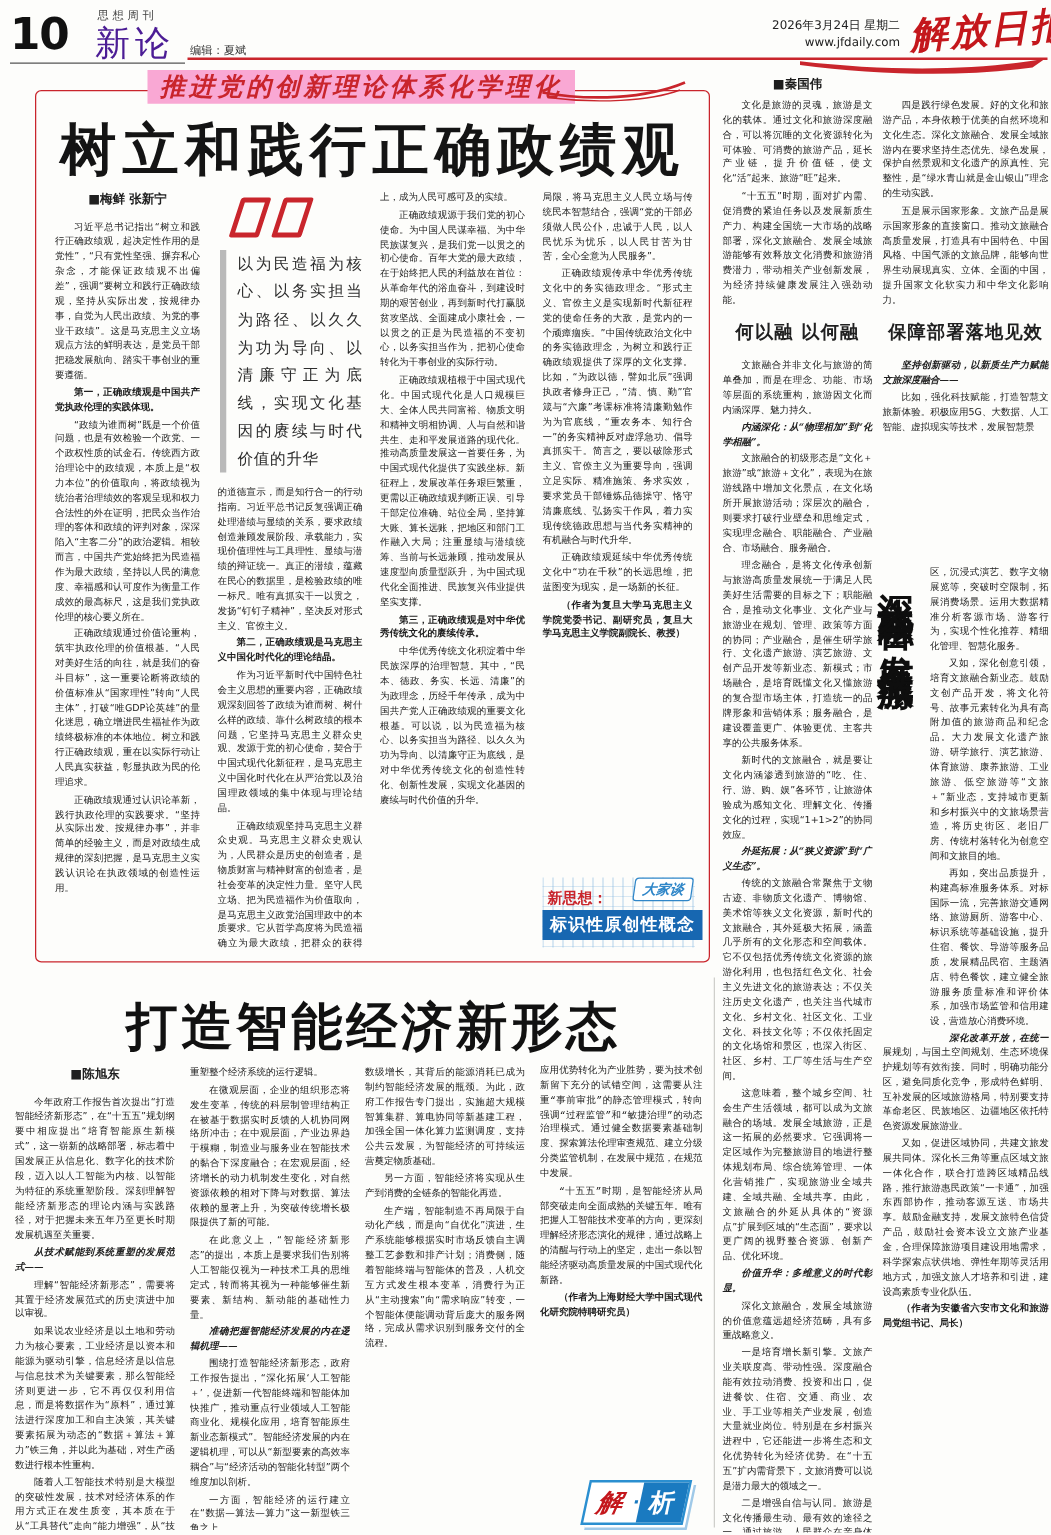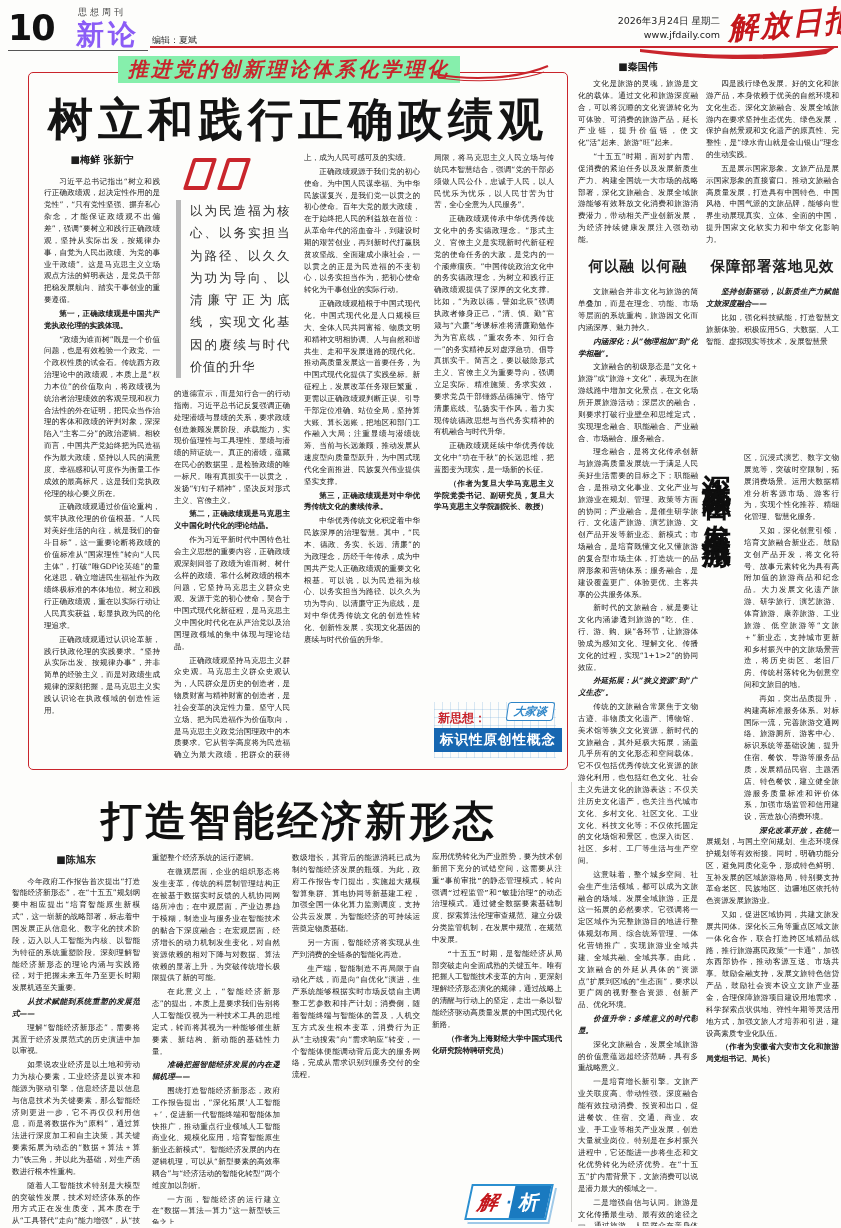--- a/index.html
+++ b/index.html
@@ -5,33 +5,33 @@
   * { margin:0; padding:0; box-sizing:border-box; }
   html,body { background:#e8e8e4; }
   #page {
     position:relative; width:841px; height:1228px; margin:0 auto;
     background:#fdfdfb; overflow:hidden; color:#1c1c1c;
     font-family:"DejaVu Sans", sans-serif;
   }
   
   .hdr-weekly { position:absolute; left:78px; top:6px; font-size:9px; letter-spacing:3px; color:#444; }
   .hdr-pageno { position:absolute; left:8px; top:8px; font-size:35px; font-weight:bold; color:#111; letter-spacing:-1px;}
-  .hdr-section{ position:absolute; left:76px; top:16px; font-size:28px; font-weight:700; color:#8b5cf6; letter-spacing:4px;}
+  .hdr-section{ position:absolute; left:76px; top:16px; font-size:28px; font-weight:400; color:#4c1d95; letter-spacing:4px;}
   .hdr-editor { position:absolute; left:152px; top:34px; font-size:9px; color:#333; }
   .hdr-rule-dark{ position:absolute; left:8px; top:50px; width:140px; height:1px; background:#555;}
   .hdr-rule-red { position:absolute; left:150px; top:46px; width:688px; height:2px; background:#c9252c;}
   .hdr-swoosh { position:absolute; left:640px; top:46px; }
   .hdr-date { position:absolute; left:560px; top:14px; width:160px; text-align:right; font-size:9.5px; color:#222; line-height:1.5;}
   .hdr-logo { position:absolute; left:728px; top:4px; font-size:30px; color:#c4171c;
               font-family:"DejaVu Serif", serif; font-style:italic; font-weight:bold;
               transform:rotate(-4deg); letter-spacing:2px; white-space:nowrap;}
   
   .a1-box { position:absolute; left:28px; top:72px; width:540px; height:698px;
             border:1.5px solid #c9252c; border-radius:5px; background:#fdfdfb; }
-  .a1-banner { position:absolute; left:118px; top:56px; background:#86efac; padding:0 10px; z-index:3;
+  .a1-banner { position:absolute; left:118px; top:56px; background:#f9a8d4; padding:0 10px; z-index:3;
                font-size:20px; font-weight:bold; font-style:italic; color:#c9252c;
                font-family:"DejaVu Serif", serif; letter-spacing:3px; white-space:nowrap;}
   .a1-banner-swoosh { position:absolute; left:432px; top:62px; z-index:3;}
   .a1-headline { position:absolute; left:38px; top:90px; width:520px; text-align:center; z-index:2;
                  font-family:Liberation Mono, monospace; font-weight:900; font-size:45px;
                  letter-spacing:5px; color:#141414; white-space:nowrap;}
   .col { position:absolute; overflow:hidden; font-size:7.6px; line-height:1.56; text-align:justify; color:#202020;}
   .para { text-indent:2em; margin-bottom:2px;}
   .para.s-c { text-indent:0; }
   .para.s-b { font-weight:bold; }

